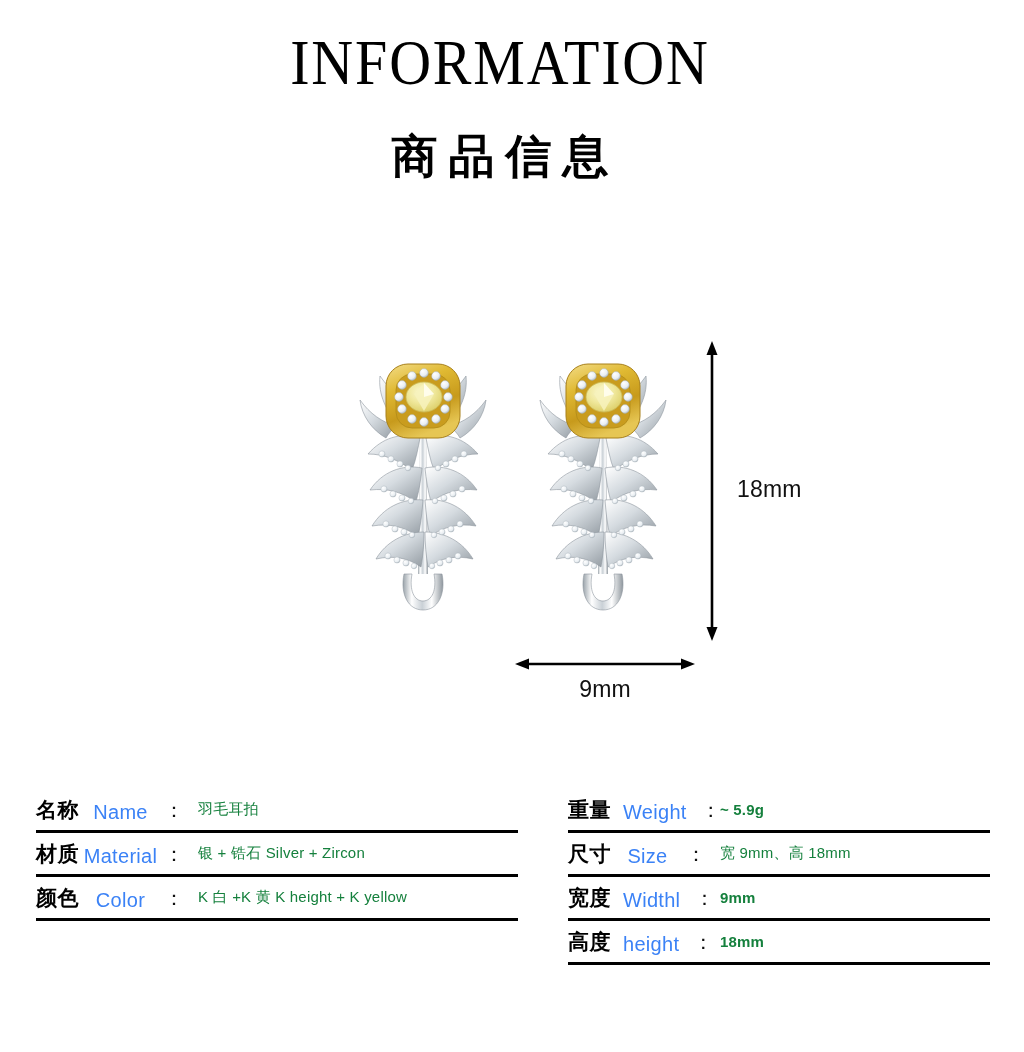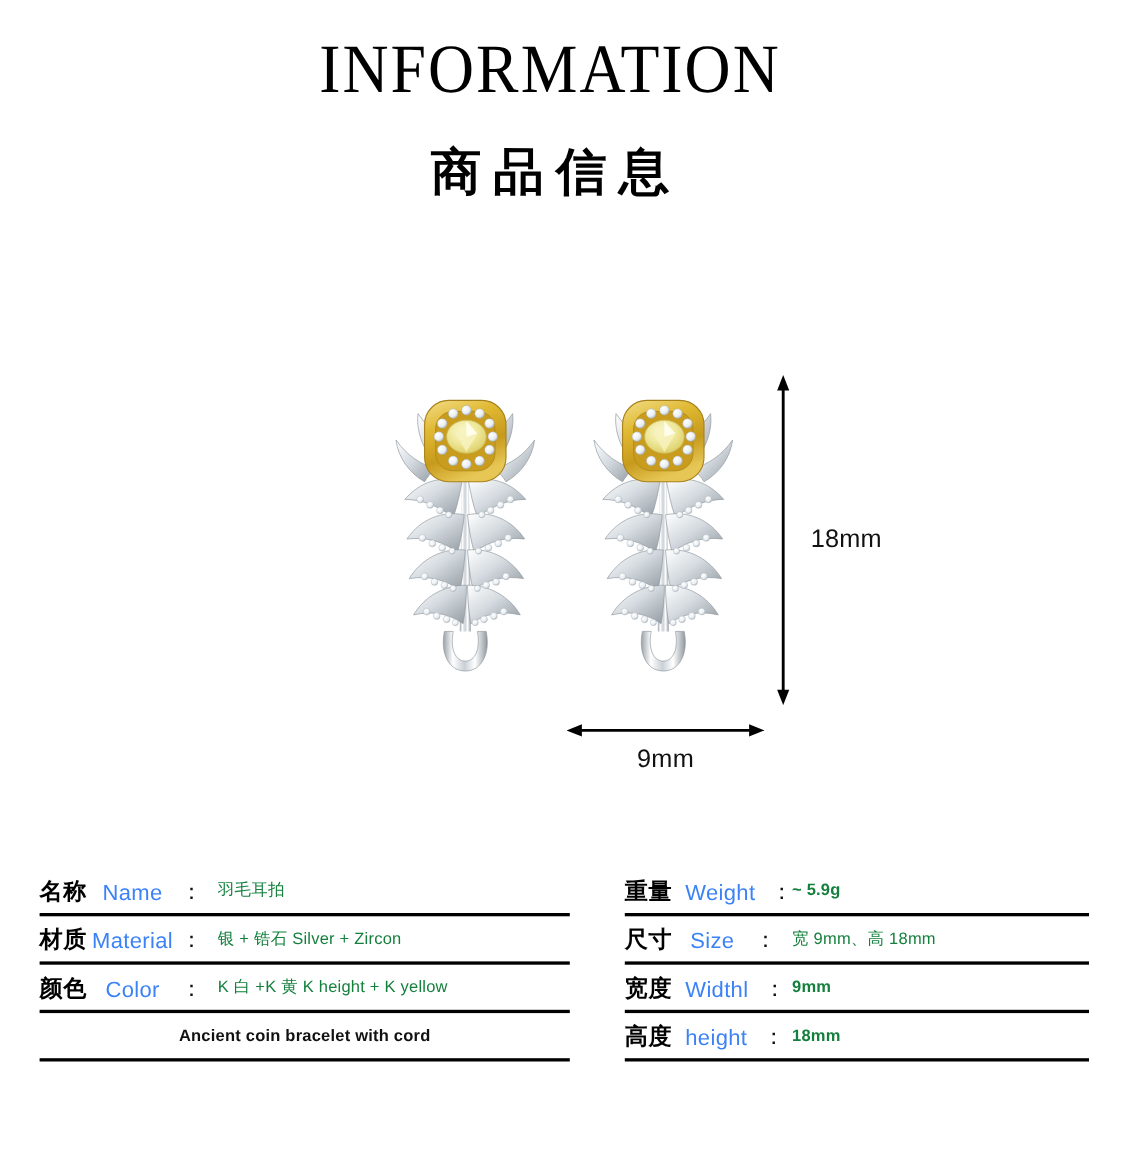--- a/index.html
+++ b/index.html
@@ -453,23 +453,20 @@
     <span class="key-col key-col-left">
       <span class="lbl-cn">颜色</span>
       <span class="lbl-en">Color</span>
       <span class="colon">：</span>
     </span>
     <span class="val-wrap">
       <span class="val">K 白 +K 黄 K height + K yellow</span>
     </span>
   </div>
 
-  <div class="spec-row">
-    <span class="centered-note">Ancient coin bracelet with cord</span>
-  </div>
 </div>
 
 <div class="spec spec-right">
 
   <div class="spec-row">
     <span class="key-col key-col-right">
       <span class="lbl-cn">重量</span>
       <span class="lbl-en">Weight</span>
       <span class="colon">：</span>
     </span>

